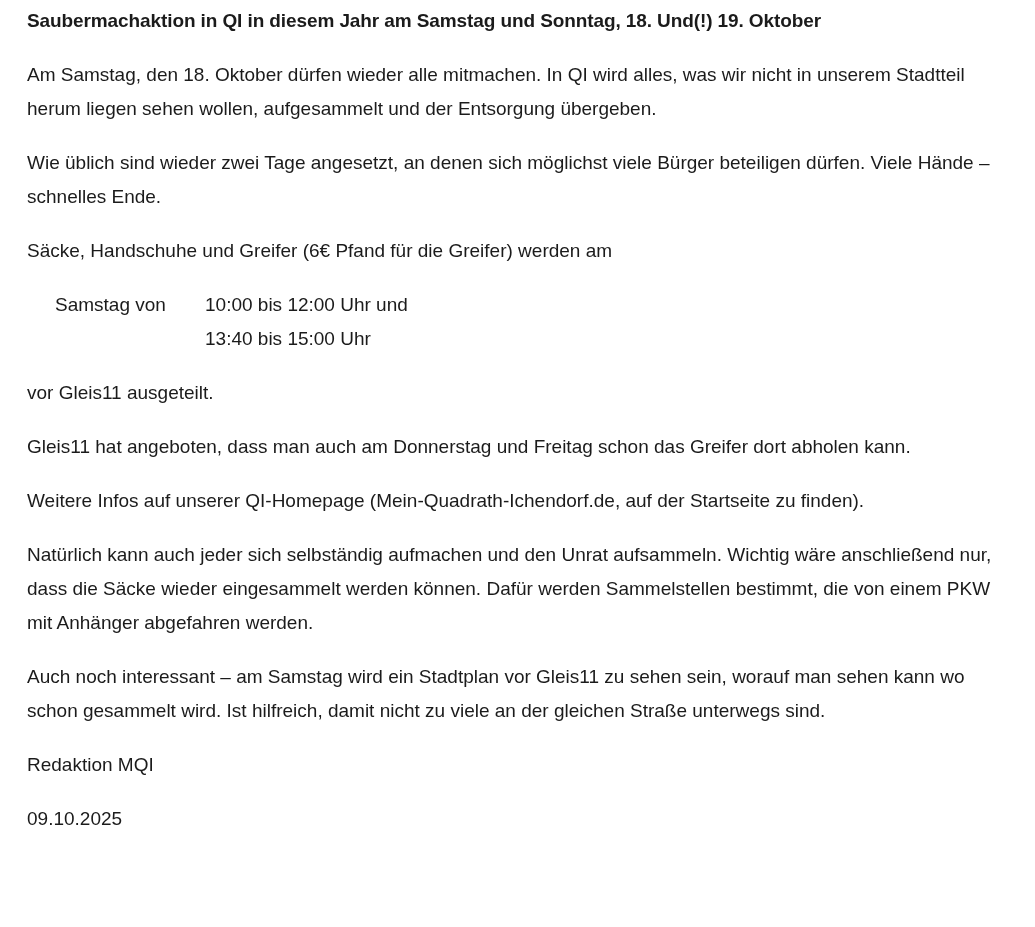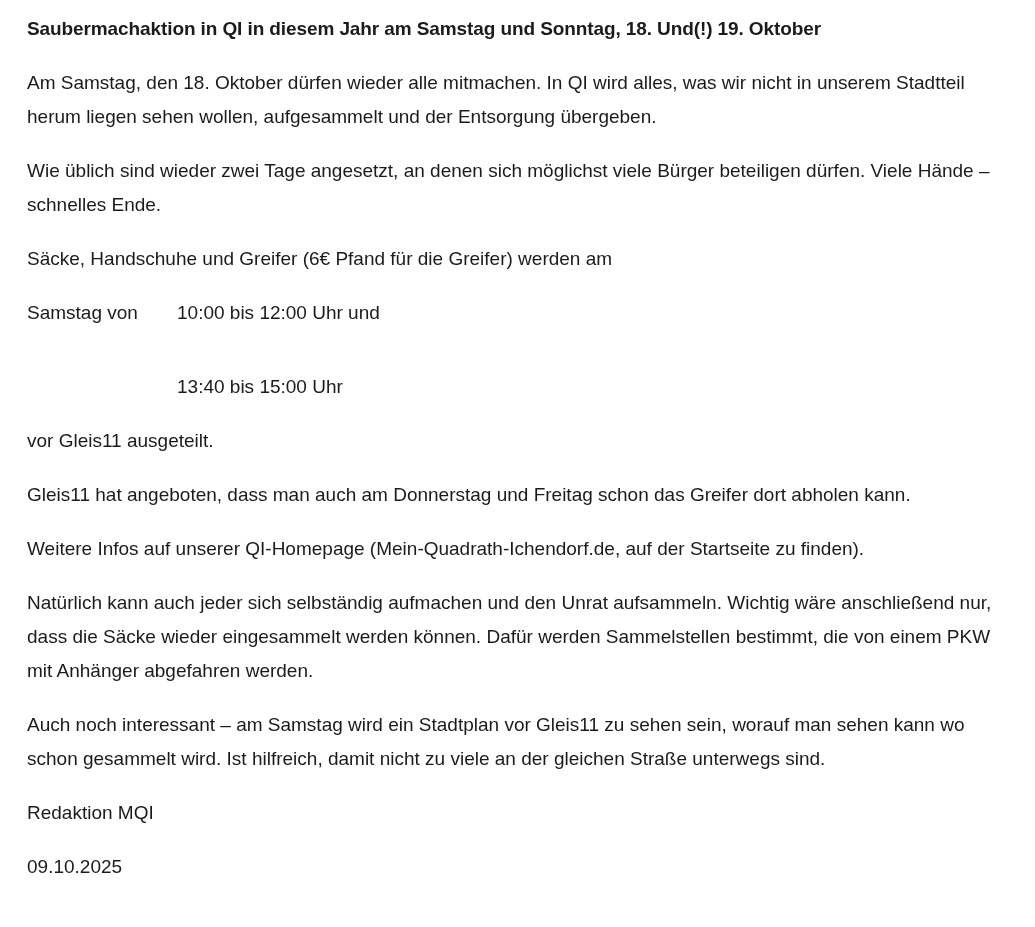--- a/index.html
+++ b/index.html
@@ -6,21 +6,21 @@
     margin: 0;
     padding: 0;
     background: #ffffff;
   }
   .page {
     position: relative;
     width: 1035px;
     height: 927px;
     box-sizing: border-box;
     background: #ffffff;
-    padding: 12px 28px 0 27px;
+    padding: 4px 28px 0 27px;
     font-family: "Liberation Sans", "DejaVu Sans", sans-serif;
     color: #1b1b1b;
     overflow: hidden;
   }
   .doc-title {
     font-size: 19px;
     font-weight: 700;
     line-height: 34px;
     margin: 0 0 20px 0;
     letter-spacing: -0.1px;
@@ -34,25 +34,25 @@
   }
   .schedule {
     display: flex;
     align-items: flex-start;
     margin: 0 0 20px 0;
     font-size: 19px;
     line-height: 34px;
   }
   .schedule .day-label {
     flex: 0 0 150px;
+    margin-left: 28px;
   }
   .schedule .times {
     display: flex;
     flex-direction: column;
-    gap: 40px;
   }
 </style>
 </head>
 <body>
 
 <div class="page">
 
   <h1 class="doc-title">Saubermachaktion in QI in diesem Jahr am Samstag und Sonntag, 18. Und(!) 19. Oktober</h1>
 
   <p class="para">Am Samstag, den 18. Oktober dürfen wieder alle mitmachen. In QI wird alles, was wir nicht in unserem Stadtteil herum liegen sehen wollen, aufgesammelt und der Entsorgung übergeben.</p>

